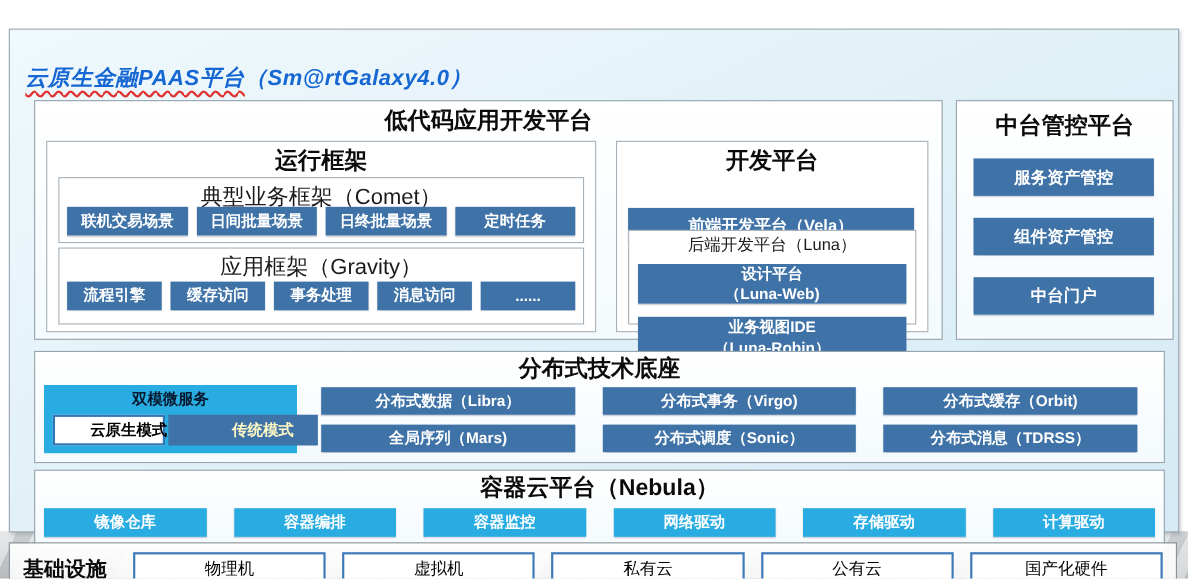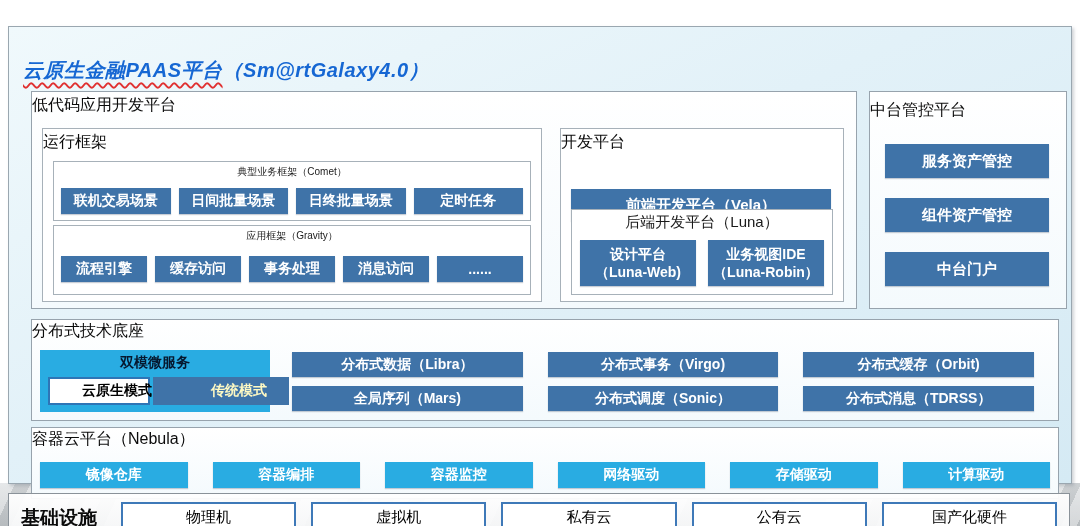--- a/index.html
+++ b/index.html
@@ -40,29 +40,29 @@
     text-decoration-thickness:1.5px;
     text-underline-offset:5px;
   }
 
   .panel{
     border:1px solid #97a3ad;
     background:linear-gradient(180deg,#ffffff 0%,#f4fafd 100%);
   }
   .panel-header{
     position:absolute;left:0;right:0;top:3px;
-    text-align:left;font-size:16px;font-weight:400;color:#0b0b0b;
+    text-align:center;font-size:21px;font-weight:700;color:#0b0b0b;
     white-space:nowrap;
   }
   .sub-box{
     position:absolute;border:1px solid #a7b1b9;background:#fff;
   }
   .sub-label{
     position:absolute;left:0;right:0;top:3px;
-    text-align:center;font-size:10px;color:#1a1a1a;white-space:nowrap;
+    text-align:center;font-size:20px;color:#1a1a1a;white-space:nowrap;
   }
   .btn-row{position:absolute;display:flex;gap:8px;}
   .btn{
     background:var(--steel-blue,#3f73a8);
     color:#fff;text-align:center;font-size:14px;font-weight:600;
     display:flex;align-items:center;justify-content:center;
     white-space:nowrap;box-shadow:0 1px 1px rgba(40,60,90,.25);
   }
   .btn.flex1{flex:1 1 0;height:26px;}
   .btn.cyan{background:var(--cyan,#29ace2);}
@@ -168,21 +168,21 @@
       </div>
     </div>
 
     <div class="sub-box panel devplat">
       <div class="panel-header">开发平台</div>
 
       <div class="btn abs vela">前端开发平台（Vela）</div>
 
       <div class="sub-box luna">
         <div class="sub-label">后端开发平台（Luna）</div>
-        <div class="btn-row" style="left:8px;right:8px;top:30px;gap:12px;">
+        <div class="btn-row" style="left:8px;right:8px;top:30px;gap:12px;flex-direction:column;">
           <div class="btn two-line">
             <span>设计平台</span>
             <span>（Luna-Web)</span>
           </div>
           <div class="btn two-line">
             <span>业务视图IDE</span>
             <span>（Luna-Robin）</span>
           </div>
         </div>
       </div>

